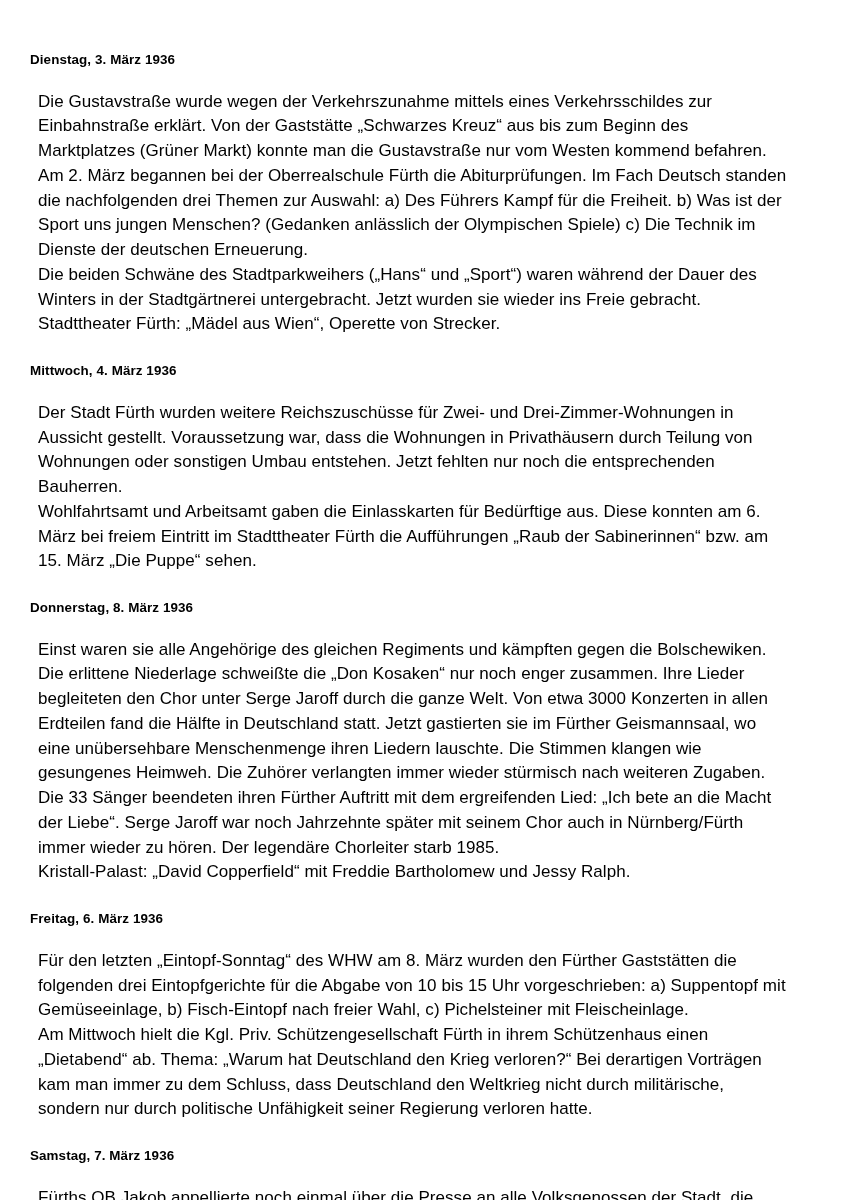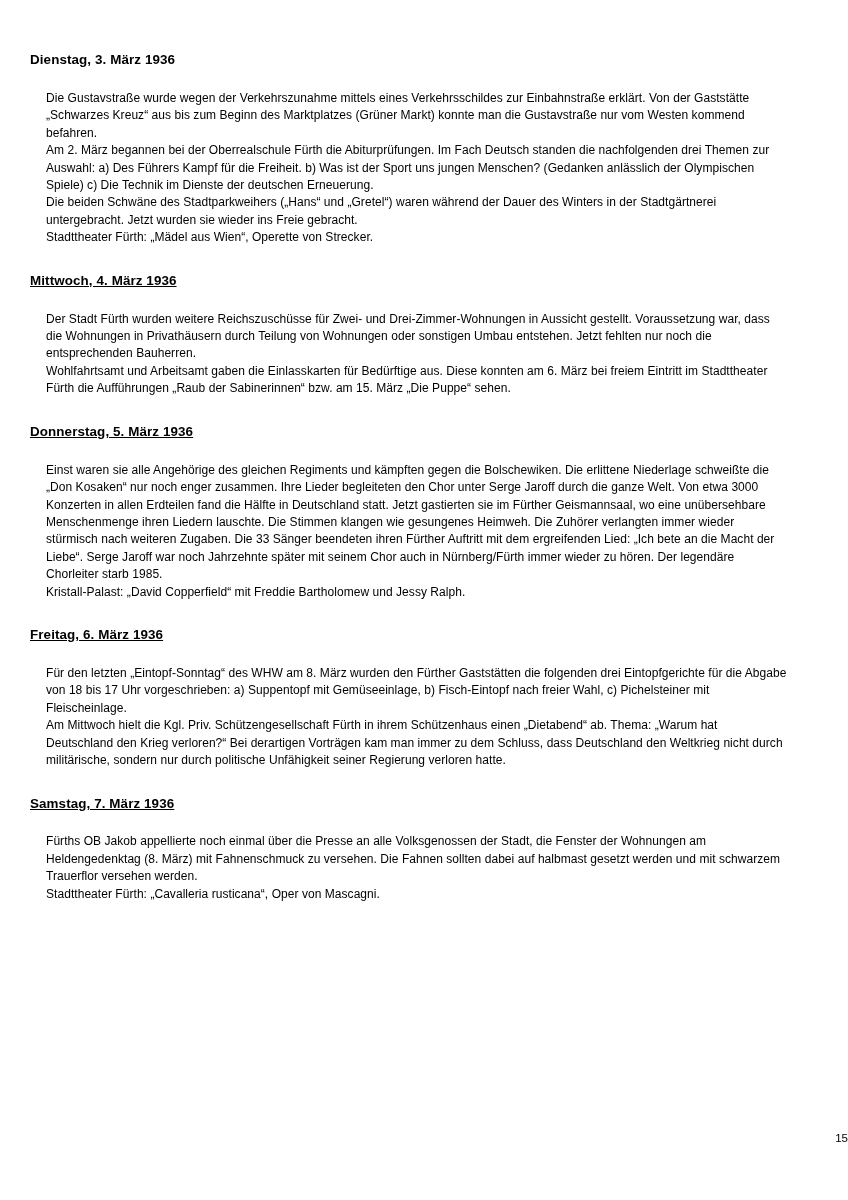--- a/index.html
+++ b/index.html
@@ -24,26 +24,25 @@
   }
   .entry-heading {
     font-size: 13.4px;
     font-weight: bold;
     line-height: 1.25;
     margin: 0 0 21px 0;
     letter-spacing: 0.1px;
   }
   .entry + .entry .entry-heading {
     margin-top: 0;
-    text-decoration: underline;
   }
   .entry-body {
-    font-size: 12px;
+    font-size: 17px;
     line-height: 1.455;
-    margin: 0 0 26px 16px;
+    margin: 0 0 26px 8px;
     text-align: left;
     letter-spacing: 0.05px;
   }
   .entry-body p {
     margin: 0;
   }
   .page-number {
     position: absolute;
     left: 0;
     right: 0;
@@ -56,45 +55,45 @@
 </head>
 <body>
 
 <div class="page">
 
   <div class="entry">
     <h2 class="entry-heading">Dienstag, 3. März 1936</h2>
     <div class="entry-body">
       <p>Die Gustavstraße wurde wegen der Verkehrszunahme mittels eines Verkehrsschildes zur Einbahnstraße erklärt. Von der Gaststätte „Schwarzes Kreuz“ aus bis zum Beginn des Marktplatzes (Grüner Markt) konnte man die Gustavstraße nur vom Westen kommend befahren.</p>
       <p>Am 2. März begannen bei der Oberrealschule Fürth die Abiturprüfungen. Im Fach Deutsch standen die nachfolgenden drei Themen zur Auswahl: a) Des Führers Kampf für die Freiheit. b) Was ist der Sport uns jungen Menschen? (Gedanken anlässlich der Olympischen Spiele) c) Die Technik im Dienste der deutschen Erneuerung.</p>
-      <p>Die beiden Schwäne des Stadtparkweihers („Hans“ und „Gretel“) waren während der Dauer des Winters in der Stadtgärtnerei untergebracht. Jetzt wurden sie wieder ins Freie gebracht.</p>
+      <p>Die beiden Schwäne des Stadtparkweihers („Hans“ und „Sport“) waren während der Dauer des Winters in der Stadtgärtnerei untergebracht. Jetzt wurden sie wieder ins Freie gebracht.</p>
       <p>Stadttheater Fürth: „Mädel aus Wien“, Operette von Strecker.</p>
     </div>
   </div>
 
   <div class="entry">
     <h2 class="entry-heading">Mittwoch, 4. März 1936</h2>
     <div class="entry-body">
       <p>Der Stadt Fürth wurden weitere Reichszuschüsse für Zwei- und Drei-Zimmer-Wohnungen in Aussicht gestellt. Voraussetzung war, dass die Wohnungen in Privathäusern durch Teilung von Wohnungen oder sonstigen Umbau entstehen. Jetzt fehlten nur noch die entsprechenden Bauherren.</p>
       <p>Wohlfahrtsamt und Arbeitsamt gaben die Einlasskarten für Bedürftige aus. Diese konnten am 6. März bei freiem Eintritt im Stadttheater Fürth die Aufführungen „Raub der Sabinerinnen“ bzw. am 15. März „Die Puppe“ sehen.</p>
     </div>
   </div>
 
   <div class="entry">
-    <h2 class="entry-heading">Donnerstag, 5. März 1936</h2>
+    <h2 class="entry-heading">Donnerstag, 8. März 1936</h2>
     <div class="entry-body">
       <p>Einst waren sie alle Angehörige des gleichen Regiments und kämpften gegen die Bolschewiken. Die erlittene Niederlage schweißte die „Don Kosaken“ nur noch enger zusammen. Ihre Lieder begleiteten den Chor unter Serge Jaroff durch die ganze Welt. Von etwa 3000 Konzerten in allen Erdteilen fand die Hälfte in Deutschland statt. Jetzt gastierten sie im Fürther Geismannsaal, wo eine unübersehbare Menschenmenge ihren Liedern lauschte. Die Stimmen klangen wie gesungenes Heimweh. Die Zuhörer verlangten immer wieder stürmisch nach weiteren Zugaben. Die 33 Sänger beendeten ihren Fürther Auftritt mit dem ergreifenden Lied: „Ich bete an die Macht der Liebe“. Serge Jaroff war noch Jahrzehnte später mit seinem Chor auch in Nürnberg/Fürth immer wieder zu hören. Der legendäre Chorleiter starb 1985.</p>
       <p>Kristall-Palast: „David Copperfield“ mit Freddie Bartholomew und Jessy Ralph.</p>
     </div>
   </div>
 
   <div class="entry">
     <h2 class="entry-heading">Freitag, 6. März 1936</h2>
     <div class="entry-body">
-      <p>Für den letzten „Eintopf-Sonntag“ des WHW am 8. März wurden den Fürther Gaststätten die folgenden drei Eintopfgerichte für die Abgabe von 18 bis 17 Uhr vorgeschrieben: a) Suppentopf mit Gemüseeinlage, b) Fisch-Eintopf nach freier Wahl, c) Pichelsteiner mit Fleischeinlage.</p>
+      <p>Für den letzten „Eintopf-Sonntag“ des WHW am 8. März wurden den Fürther Gaststätten die folgenden drei Eintopfgerichte für die Abgabe von 10 bis 15 Uhr vorgeschrieben: a) Suppentopf mit Gemüseeinlage, b) Fisch-Eintopf nach freier Wahl, c) Pichelsteiner mit Fleischeinlage.</p>
       <p>Am Mittwoch hielt die Kgl. Priv. Schützengesellschaft Fürth in ihrem Schützenhaus einen „Dietabend“ ab. Thema: „Warum hat Deutschland den Krieg verloren?“ Bei derartigen Vorträgen kam man immer zu dem Schluss, dass Deutschland den Weltkrieg nicht durch militärische, sondern nur durch politische Unfähigkeit seiner Regierung verloren hatte.</p>
     </div>
   </div>
 
   <div class="entry">
     <h2 class="entry-heading">Samstag, 7. März 1936</h2>
     <div class="entry-body">
       <p>Fürths OB Jakob appellierte noch einmal über die Presse an alle Volksgenossen der Stadt, die Fenster der Wohnungen am Heldengedenktag (8. März) mit Fahnenschmuck zu versehen. Die Fahnen sollten dabei auf halbmast gesetzt werden und mit schwarzem Trauerflor versehen werden.</p>
       <p>Stadttheater Fürth: „Cavalleria rusticana“, Oper von Mascagni.</p>
     </div>

